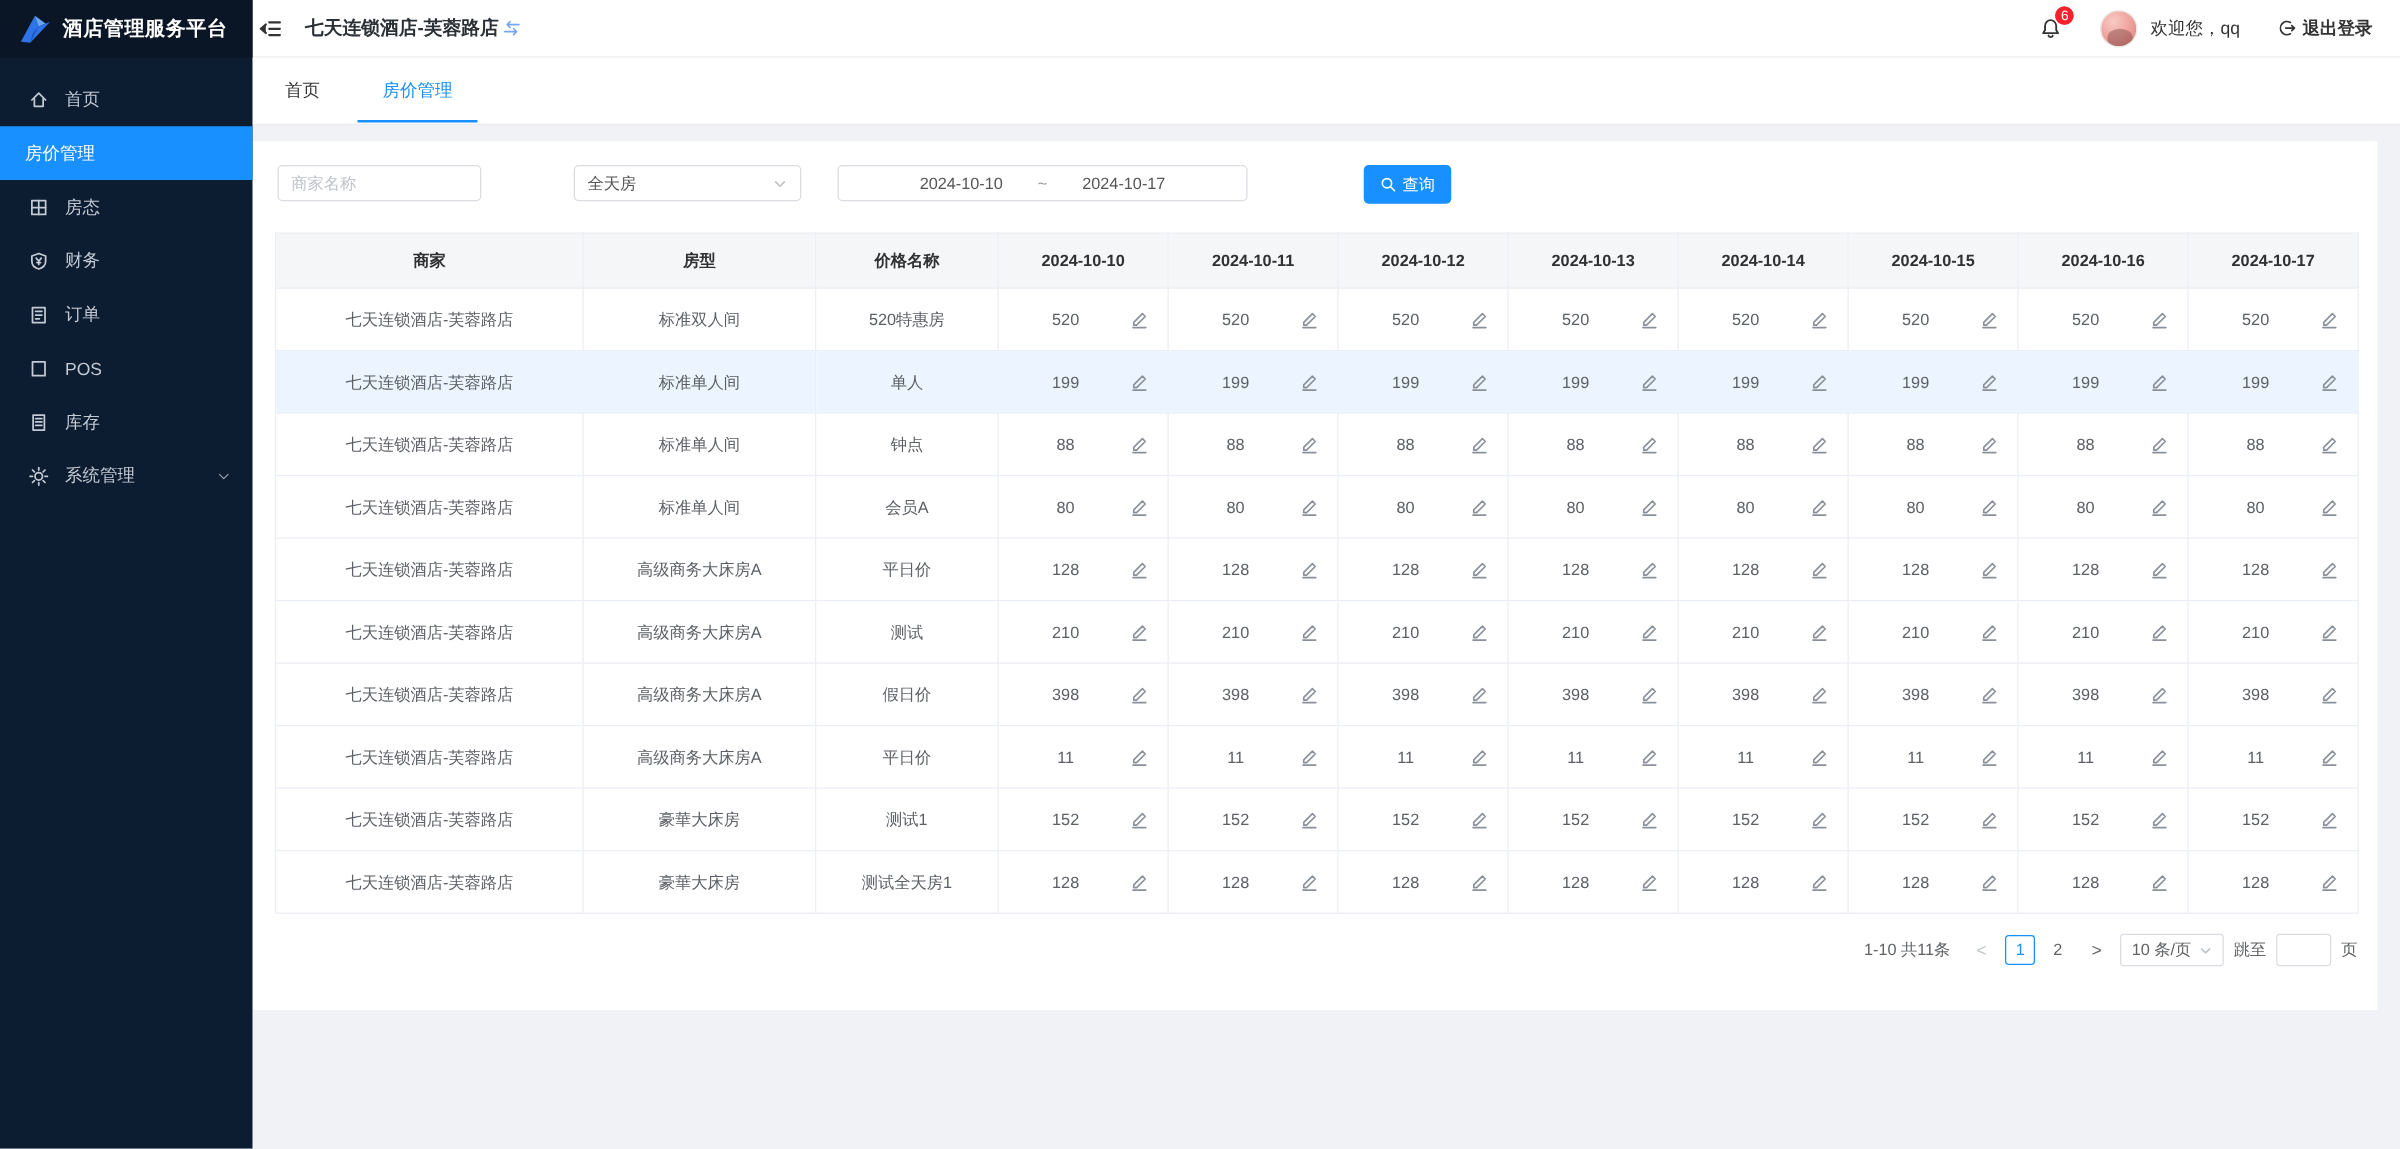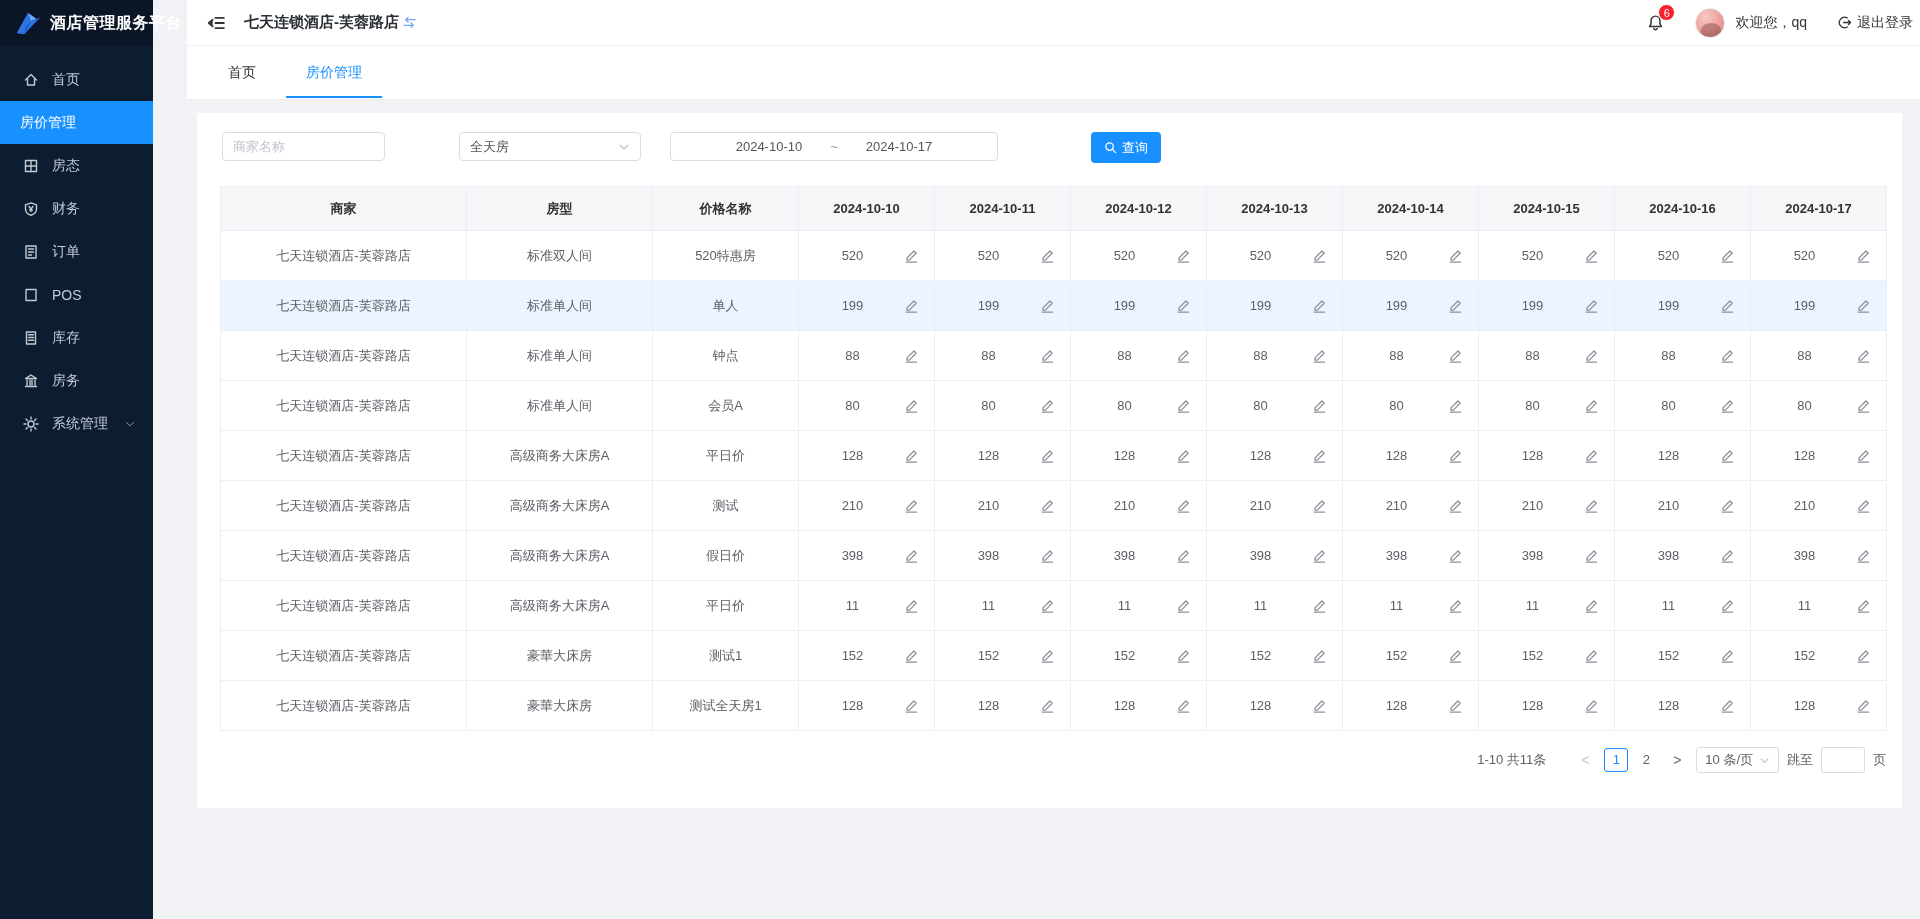--- a/index.html
+++ b/index.html
@@ -1,21 +1,21 @@
 <!DOCTYPE html>
 <html><head>
 <meta charset="utf-8">
 <style>
   * { margin:0; padding:0; box-sizing:border-box; }
   html,body { width:1920px; height:919px; overflow:hidden; }
   body { font-family:"Liberation Sans", sans-serif; background:#f0f2f5; color:#333; }
   #app { position:relative; width:1920px; height:919px; }
 
   
-  .sidebar { position:absolute; left:0; top:0; width:153px; height:919px; background:#0d1d31; z-index:5; }
+  .sidebar { position:absolute; left:0; top:0; width:202px; height:919px; background:#0d1d31; z-index:5; }
   .logo-row { height:46px; background:#0a1626; display:flex; align-items:center; padding-left:12px; gap:8px; }
   .logo-row .logo-icon { width:30px; height:30px; flex:0 0 auto; }
   .logo-title { color:#ffffff; font-size:16px; font-weight:bold; letter-spacing:.5px; white-space:nowrap; }
   .side-menu { margin-top:12px; }
   .side-item { height:43px; display:flex; align-items:center; padding-left:23px; cursor:pointer; color:#c3cad4; font-size:14px; }
   .side-item .s-icon { width:16px; height:16px; margin-right:13px; display:inline-flex; }
   .side-item .s-icon svg { width:16px; height:16px; }
   .side-item.active { background:#1890ff; color:#ffffff; padding-left:20px; }
   .side-item .caret { margin-left:auto; margin-right:18px; display:inline-flex; opacity:.8; }
 
@@ -23,21 +23,21 @@
   .topbar { position:absolute; left:187px; top:0; width:1733px; height:46px; background:#ffffff; border-bottom:1px solid #f0f0f0; display:flex; align-items:center; z-index:4; }
   .collapse-btn { margin-left:18px; width:22px; height:22px; display:inline-flex; align-items:center; justify-content:center; cursor:pointer; }
   .store-name { margin-left:17px; font-size:15px; font-weight:600; color:#2b2f36; white-space:nowrap; }
   .swap-btn { margin-left:3px; display:inline-flex; cursor:pointer; }
   .topbar-spacer { flex:1; }
   .bell-wrap { position:relative; width:24px; height:24px; display:inline-flex; align-items:center; justify-content:center; cursor:pointer; }
   .badge { position:absolute; top:-7px; right:-8px; min-width:17px; height:17px; background:#f5222d; color:#fff; border-radius:9px; font-size:11px; line-height:17px; text-align:center; padding:0 4px; border:1px solid #fff; }
   .avatar { width:30px; height:30px; border-radius:50%; margin-left:28px; background:radial-gradient(circle at 35% 30%, #f8c9c4, #ef9f9a 55%, #d97b76); border:1px solid #e8e8e8; cursor:pointer; overflow:hidden; position:relative; }
   .avatar::after { content:""; position:absolute; left:5px; top:14px; width:20px; height:14px; border-radius:50% 50% 40% 40%; background:#5a2b2b; opacity:.35; }
   .welcome-text { margin-left:10px; font-size:14px; color:#333; white-space:nowrap; }
-  .logout-btn { margin-left:30px; margin-right:7px; display:inline-flex; align-items:center; gap:5px; font-size:14px; color:#333; cursor:pointer; white-space:nowrap; }
+  .logout-btn { margin-left:30px; margin-right:22px; display:inline-flex; align-items:center; gap:5px; font-size:14px; color:#333; cursor:pointer; white-space:nowrap;font-weight:bold; }
 
   
   .tabbar { position:absolute; left:187px; top:46px; width:1733px; height:54px; background:#fff; border-bottom:1px solid #ededed; display:flex; align-items:stretch; padding-left:21px; z-index:3; }
   .tab { position:relative; padding:0 20px; display:flex; align-items:center; font-size:14px; color:#333; cursor:pointer; margin-right:10px; }
   .tab.active { color:#1890ff; }
   .tab.active::after { content:""; position:absolute; left:0; right:0; bottom:1px; height:2px; background:#1890ff; }
 
   
   .card { position:absolute; left:197px; top:113px; width:1705px; height:695px; background:#ffffff; }
 
@@ -57,21 +57,21 @@
   .price-table th, .price-table td { border:1px solid #ebeef5; font-size:13px; text-align:center; }
   .price-table th { height:44px; background:#f5f6f8; color:#303133; font-weight:600; }
   .price-table td { height:50px; color:#5c6066; position:relative; }
   .price-table tr.hl td { background:#ecf5ff; }
   .price-cell .num { display:inline-block; transform:translateX(-14px); }
   .price-cell .edit-ic { position:absolute; right:15px; top:50%; transform:translateY(-50%); display:inline-flex; cursor:pointer; }
   .edit-ic svg { width:15px; height:15px; }
 
   
   .pagination { position:absolute; top:633px; right:16px; height:28px; display:flex; align-items:center; gap:8px; font-size:13px; color:#606266; }
-  .pg-total { margin-right:20px; }
+  .pg-total { margin-right:6px; }
   .pg-arrow { width:22px; text-align:center; cursor:pointer; color:#666; font-size:14px; }
   .pg-arrow.disabled { color:#c0c4cc; cursor:default; }
   .pg-num { min-width:24px; height:24px; line-height:22px; text-align:center; cursor:pointer; border-radius:3px; border:1px solid transparent; }
   .pg-num.active { border-color:#1890ff; color:#1890ff; background:#fff; }
   .pg-size { height:26px; border:1px solid #d9dce1; border-radius:3px; display:flex; align-items:center; padding:0 8px; gap:6px; cursor:pointer; color:#606266; }
   .pg-jump-input { width:44px; height:26px; border:1px solid #d9dce1; border-radius:3px; outline:none; padding:0 6px; font-size:13px; }
 
   svg.ln { fill:none; stroke:currentColor; stroke-width:1.4; stroke-linecap:round; stroke-linejoin:round; }
 </style>
 </head>
@@ -139,29 +139,20 @@
           <span>POS</span>
         </div>
         <div class="side-item">
           <span class="s-icon">
             <svg viewBox="0 0 16 16" width="16" height="16" class="ln">
               <rect x="3.5" y="2" width="9" height="12"></rect>
               <path d="M5.5 4.8 H10.5 M5.5 7.5 H10.5 M5.5 10.2 H10.5"></path>
             </svg>
           </span>
           <span>库存</span>
-        </div>
-        <div class="side-item">
-          <span class="s-icon">
-            <svg viewBox="0 0 16 16" width="16" height="16" class="ln">
-              <path d="M2.5 5.5 L8 2 L13.5 5.5 Z"></path>
-              <path d="M4 7 V12 M7 7 V12 M9 7 V12 M12 7 V12 M2.5 13.5 H13.5"></path>
-            </svg>
-          </span>
-          <span>房务</span>
         </div>
         <div class="side-item">
           <span class="s-icon">
             <svg viewBox="0 0 16 16" width="16" height="16" class="ln">
               <circle cx="8" cy="8" r="3"></circle>
               <path d="M13 8 H15 M11.5 11.5 L13 13 M8 13 V15 M4.5 11.5 L3 13 M3 8 H1 M4.5 4.5 L3 3 M8 3 V1 M11.5 4.5 L13 3"></path>
             </svg>
           </span>
           <span>系统管理</span>
           <span class="caret">

